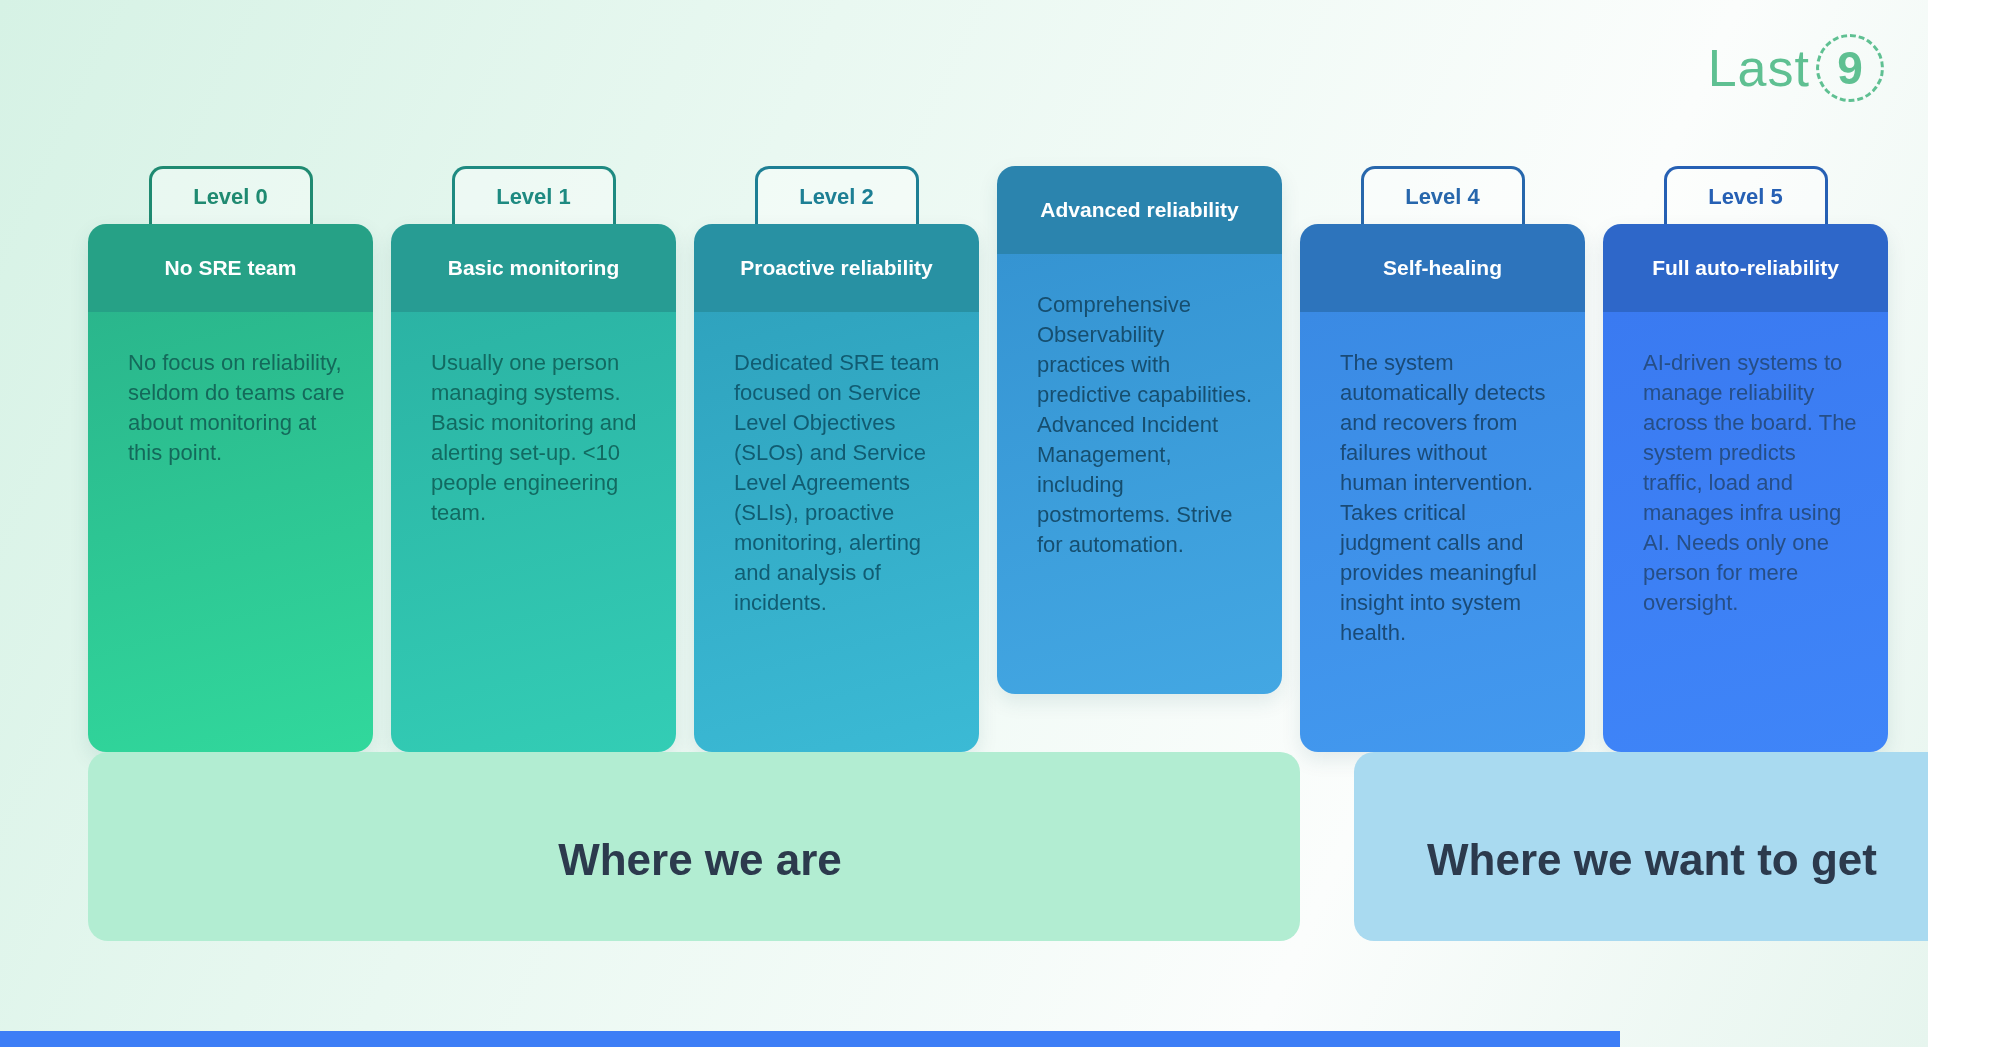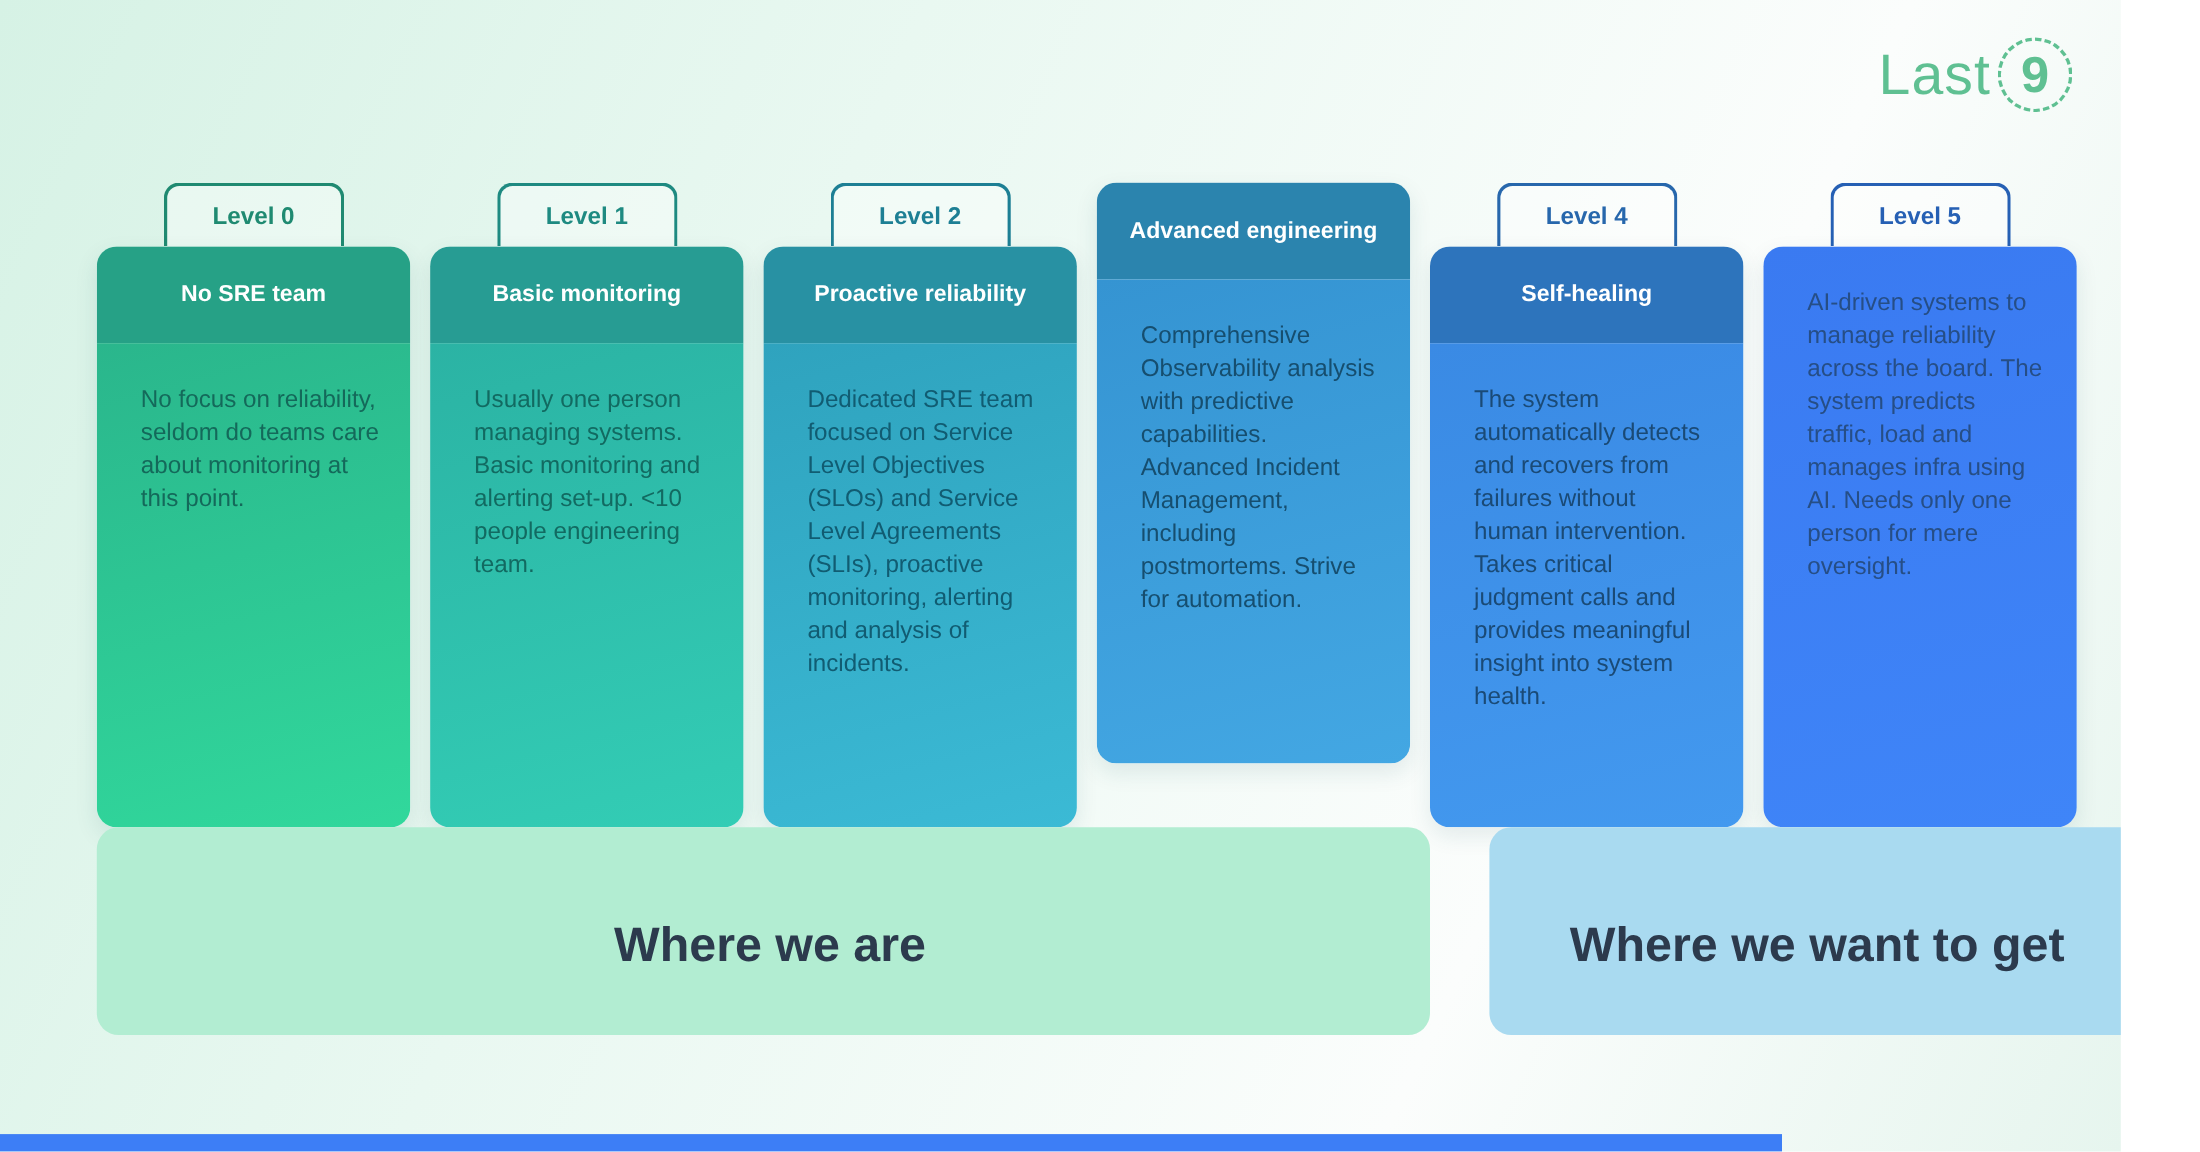--- a/index.html
+++ b/index.html
@@ -125,24 +125,24 @@
         </div>
         <div class="card-body">
           <span>Dedicated SRE team focused on Service Level Objectives (SLOs) and Service Level Agreements (SLIs), proactive monitoring, alerting and analysis of incidents.</span>
         </div>
       </div>
     </div>
 
     <div class="level-col" style="--tab-color: #2472a2; --header-bg: #2b84ae; --body-top: #3594d2; --body-bottom: #43a7e3; --text-color: #164e6f;">
       <div class="level-card">
         <div class="card-header">
-          <span>Advanced engineering</span>
+          <span>Advanced reliability</span>
         </div>
         <div class="card-body">
-          <span>Comprehensive Observability analysis with predictive capabilities. Advanced Incident Management, including postmortems. Strive for automation.</span>
+          <span>Comprehensive Observability practices with predictive capabilities. Advanced Incident Management, including postmortems. Strive for automation.</span>
         </div>
       </div>
     </div>
 
     <div class="level-col" style="--tab-color: #2767ac; --header-bg: #2d74bc; --body-top: #3a8ae4; --body-bottom: #4399ef; --text-color: #1a4a76;">
       <div class="level-tab">
         <span>Level 4</span>
       </div>
       <div class="level-card">
         <div class="card-header">
@@ -152,20 +152,23 @@
           <span>The system automatically detects and recovers from failures without human intervention. Takes critical judgment calls and provides meaningful insight into system health.</span>
         </div>
       </div>
     </div>
 
     <div class="level-col" style="--tab-color: #2660b4; --header-bg: #2e67c9; --body-top: #3a7af1; --body-bottom: #3f85f8; --text-color: #264e86;">
       <div class="level-tab">
         <span>Level 5</span>
       </div>
       <div class="level-card">
+        <div class="card-header">
+          <span>Full auto-reliability</span>
+        </div>
         <div class="card-body">
           <span>AI-driven systems to manage reliability across the board. The system predicts traffic, load and manages infra using AI. Needs only one person for mere oversight.</span>
         </div>
       </div>
     </div>
 
   </div>
 
   <div class="footer-panel footer-left" style="background: rgb(178, 237, 210); color: rgb(44, 58, 77);">
     <span>Where we are</span>

